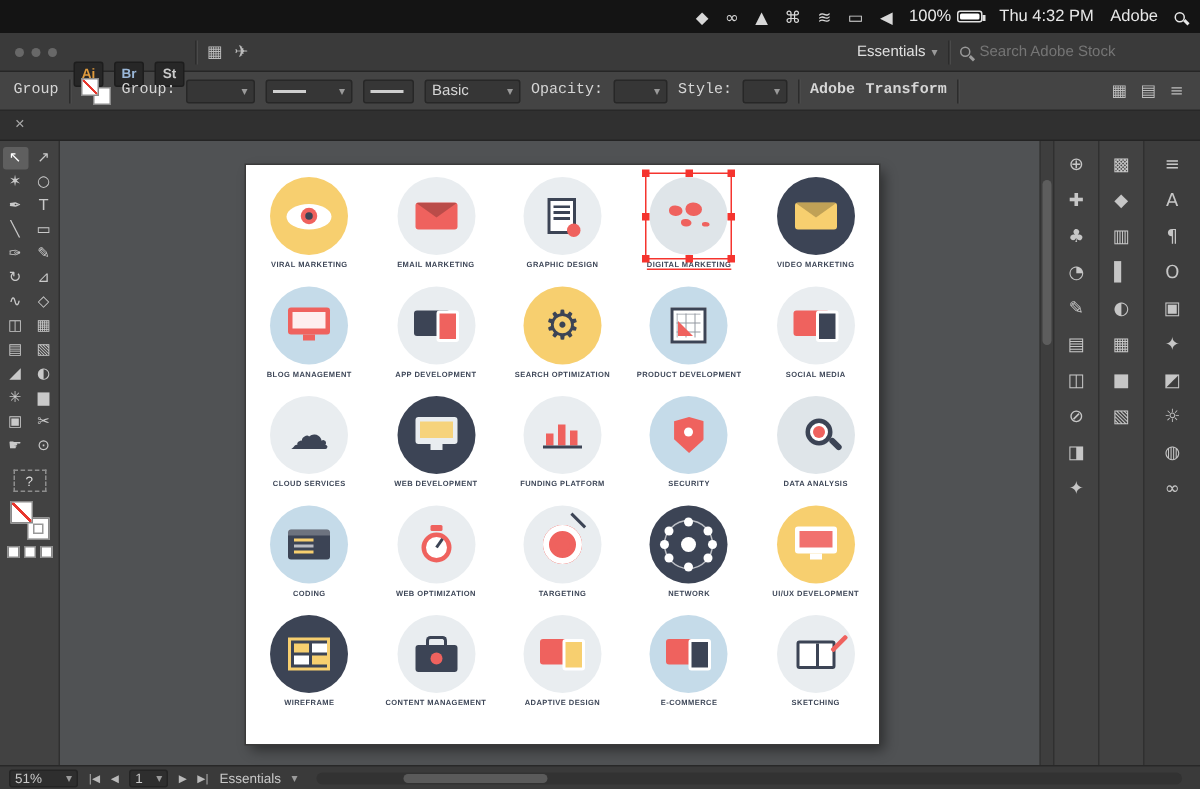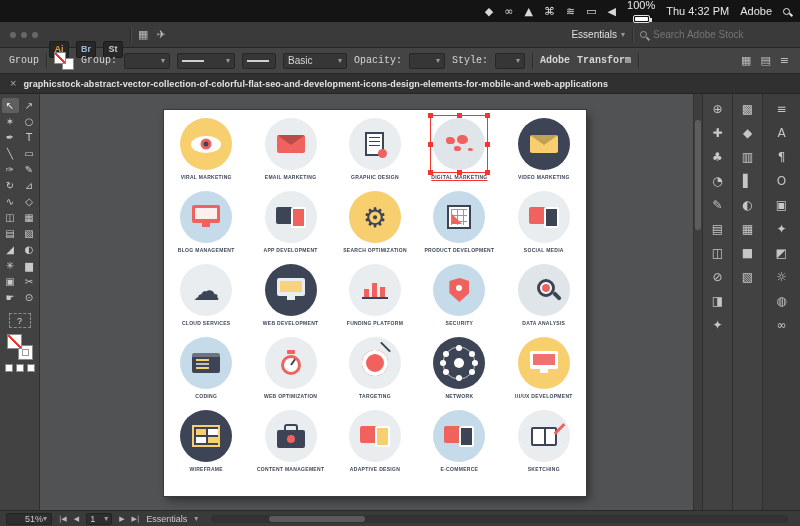--- a/index.html
+++ b/index.html
@@ -4,21 +4,21 @@
 <style>
   * { margin:0; padding:0; box-sizing:border-box; }
   html,body { background:#222; }
   .screen { position:relative; width:800px; height:526px; overflow:hidden;
     font-family:"Liberation Sans", sans-serif; color:#ddd; user-select:none; }
 
   
   .menubar { height:22px; background:#141414; display:flex; align-items:center;
     justify-content:flex-end; gap:11px; padding:0 10px; font-size:11px; color:#e8e8e8; }
   .mb-ic { font-family:"DejaVu Sans", sans-serif; font-size:11px; color:#d8d8d8; cursor:default; }
-  .mb-group { display:flex; align-items:center; gap:4px;flex-direction:column; }
+  .mb-group { display:flex; align-items:center; gap:4px; }
   .batt { width:17px; height:8px; border:1px solid #e2e2e2; border-radius:2px; position:relative; }
   .batt::before { content:""; position:absolute; inset:1px; background:#fff; border-radius:1px; }
   .batt::after { content:""; position:absolute; right:-3px; top:2px; width:2px; height:4px; background:#e2e2e2; }
   .mag { display:inline-block; width:7px; height:7px; border:1.5px solid currentColor; border-radius:50%; position:relative; }
   .mag::after { content:""; position:absolute; width:1.5px; height:4px; background:currentColor; right:-2.5px; bottom:-3.5px; transform:rotate(-45deg); }
 
   
   .appbar { height:26px; background:#3a3a3a; border-bottom:1px solid #262626;
     display:flex; align-items:center; gap:7px; padding:0 10px; font-size:10px; }
   .dots { display:flex; gap:5px; margin-right:4px; }
@@ -176,21 +176,21 @@
   .strip { background:#424242; border-left:1px solid #303030; display:flex; flex-direction:column;
     align-items:center; padding-top:6px; gap:6px; }
   .strip.s1 { width:30px; } .strip.s2 { width:30px; } .strip.s3 { width:38px; background:#3d3d3d; }
   .dock-ic { width:22px; height:18px; display:flex; align-items:center; justify-content:center;
     font-family:"DejaVu Sans", sans-serif; font-size:12px; color:#c6c6c6; cursor:pointer; border-radius:2px; }
 
   
   .statusbar { height:16px; background:#3a3a3a; border-top:1px solid #282828;
     display:flex; align-items:center; gap:7px; padding:0 6px; font-size:9px; color:#c9c9c9; }
   .zoom-box { width:46px; height:12px; background:#2e2e2e; border:1px solid #242424; border-radius:2px;
-    display:flex; align-items:center; justify-content:space-between; padding:0 18px; cursor:pointer; }
+    display:flex; align-items:center; justify-content:space-between; padding:0 3px; cursor:pointer; }
   .nav-btn { font-family:"DejaVu Sans", sans-serif; font-size:7px; color:#b9b9b9; cursor:pointer; }
   .ab-field { width:26px; height:12px; background:#2e2e2e; border:1px solid #242424; border-radius:2px;
     display:flex; align-items:center; justify-content:space-between; padding:0 3px; cursor:pointer; }
   .hscroll { flex:1; height:8px; background:#323232; border-radius:4px; position:relative; margin:0 6px; }
   .hscroll .thumb { position:absolute; left:58px; top:1px; height:6px; width:96px; background:#5a5a5a; border-radius:3px; cursor:pointer; }
 </style>
 </head>
 <body>
 
 <div class="screen">
@@ -281,21 +281,20 @@
     <span class="spacer"></span>
     <span style="display:flex;gap:9px;padding-right:2px">
         <span class="cb-ic">▦</span>
         <span class="cb-ic">▤</span>
         <span class="cb-ic">≡</span>
       </span>
   </div>
 
   <div class="tabbar">
     <span class="tab-close">×</span>
-    <span class="tab-title">graphicstock-abstract-vector-collection-of-colorful-flat-seo-and-development-icons-design-elements-for-mobile-and-web-applications</span>
   </div>
 
   <div class="main">
 
     <div class="tools">
       <div class="tools-grid">
           <span class="tool">↖</span>
           <span class="tool">↗</span>
           <span class="tool">✶</span>
           <span class="tool">○</span>

